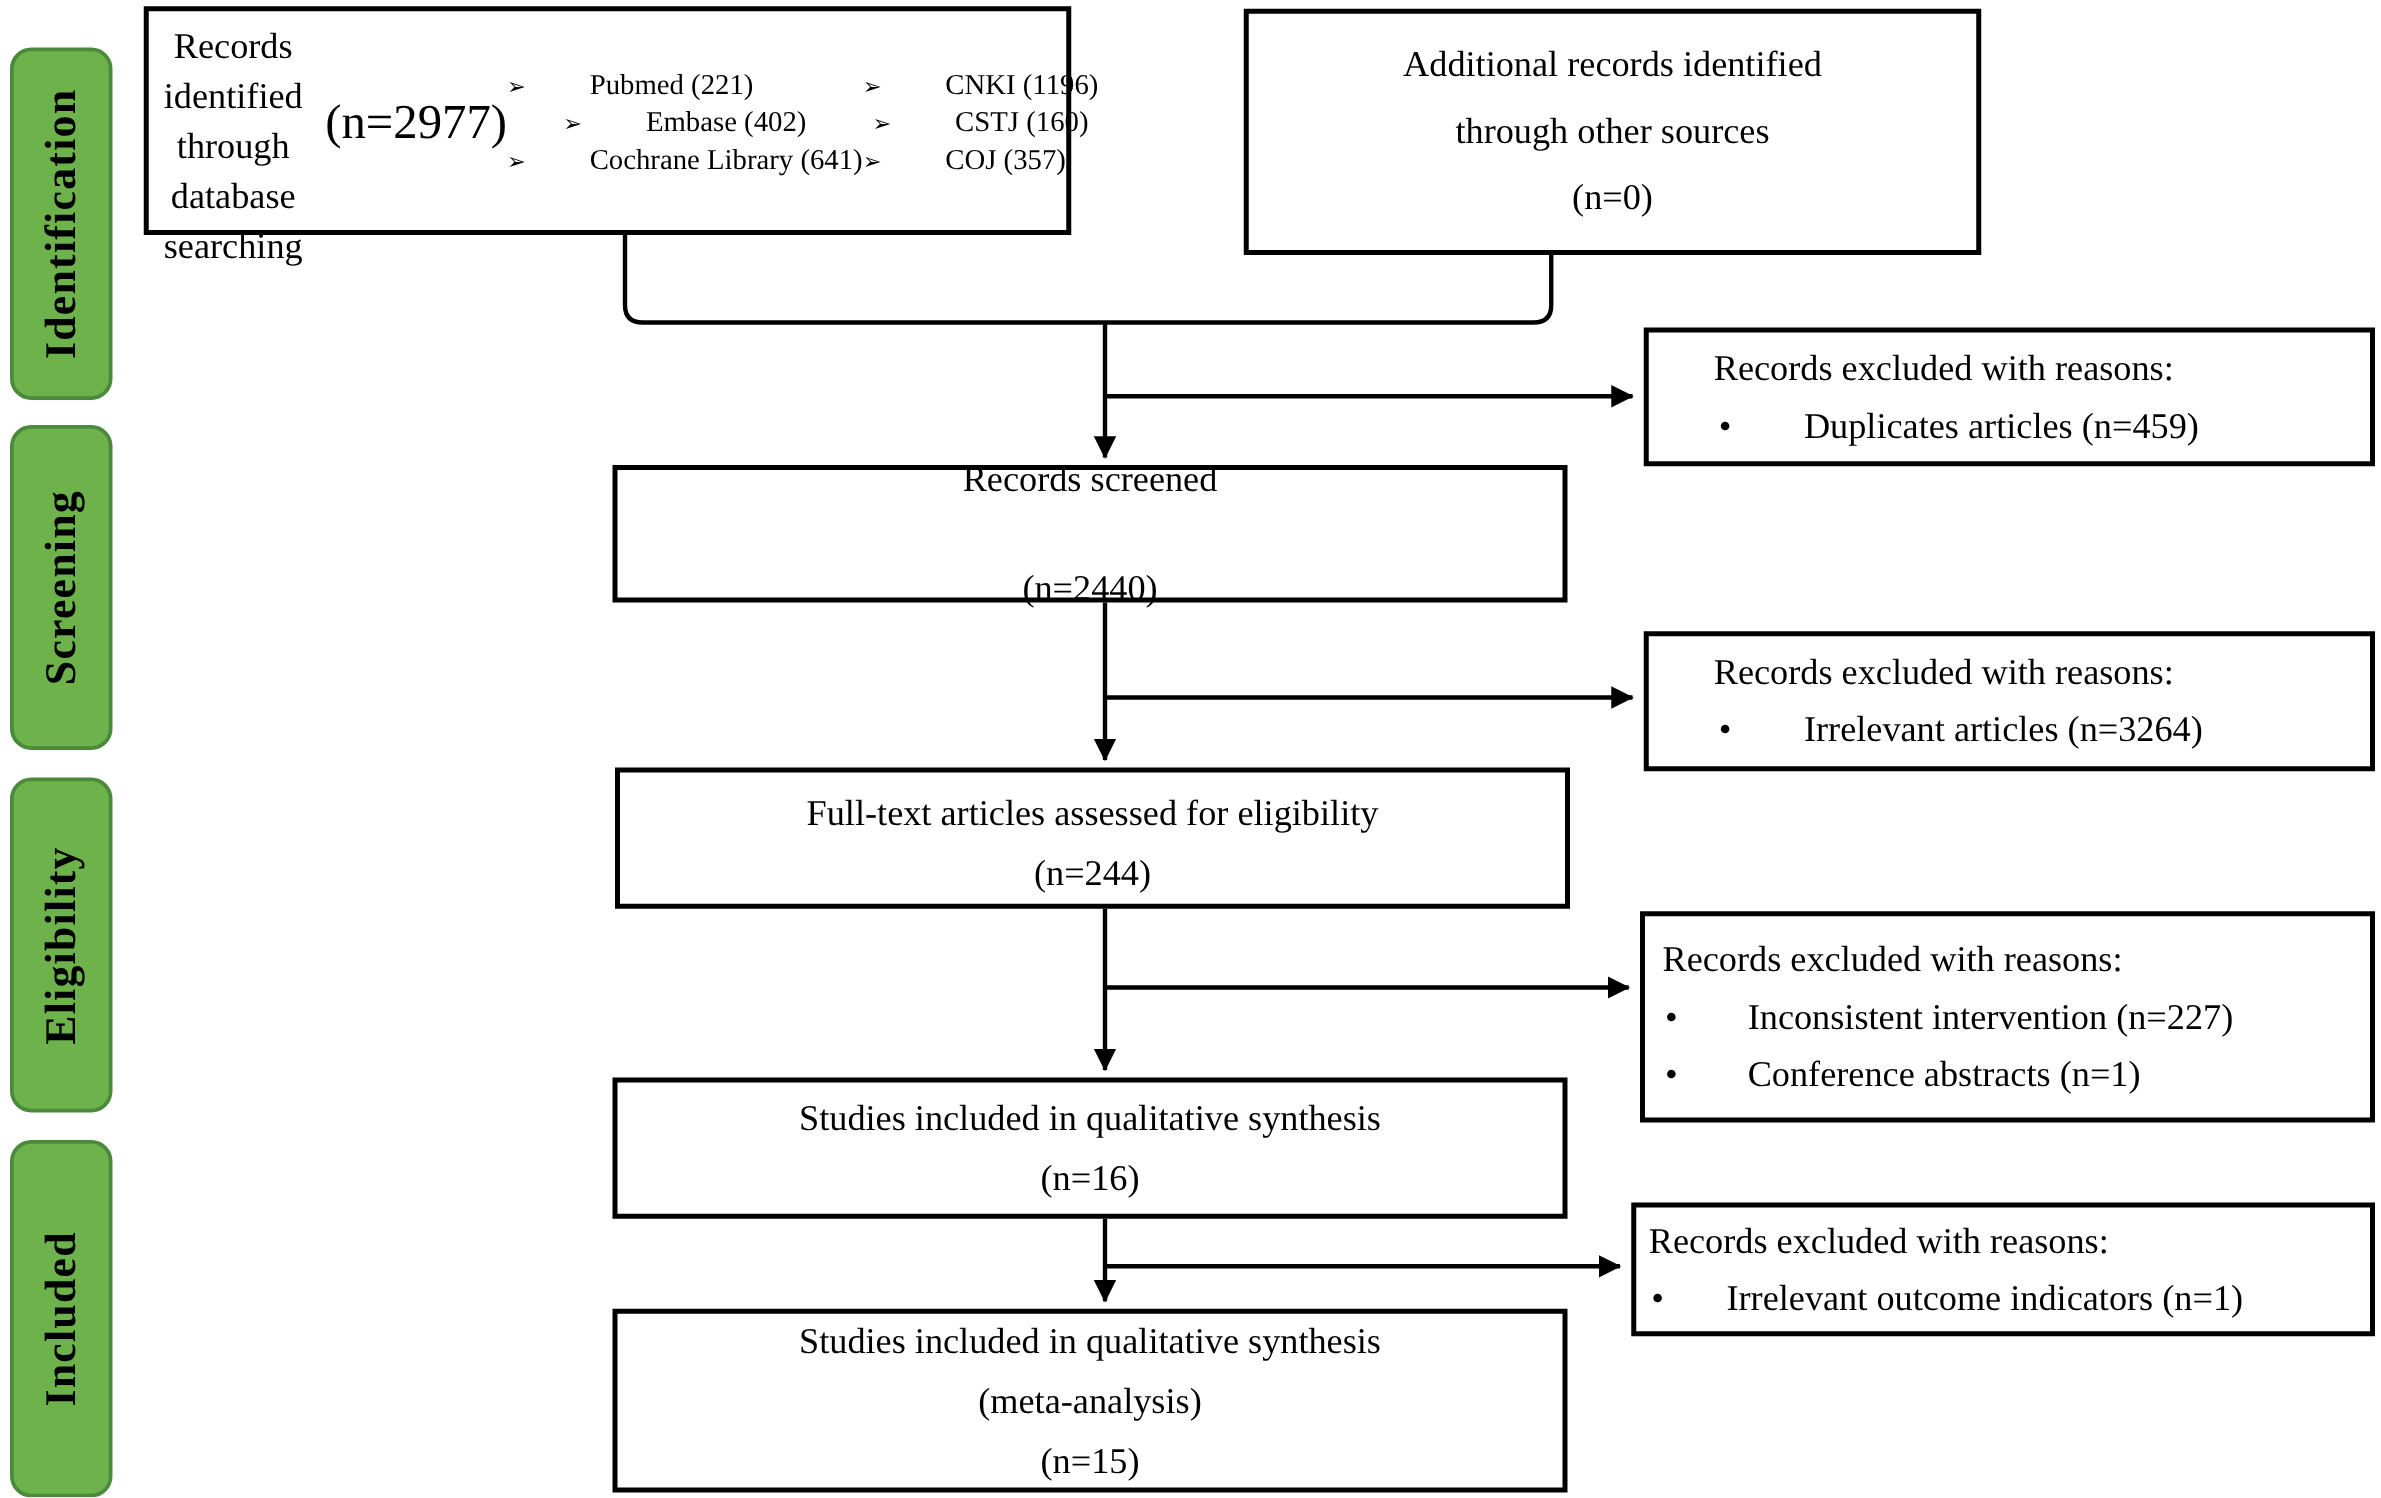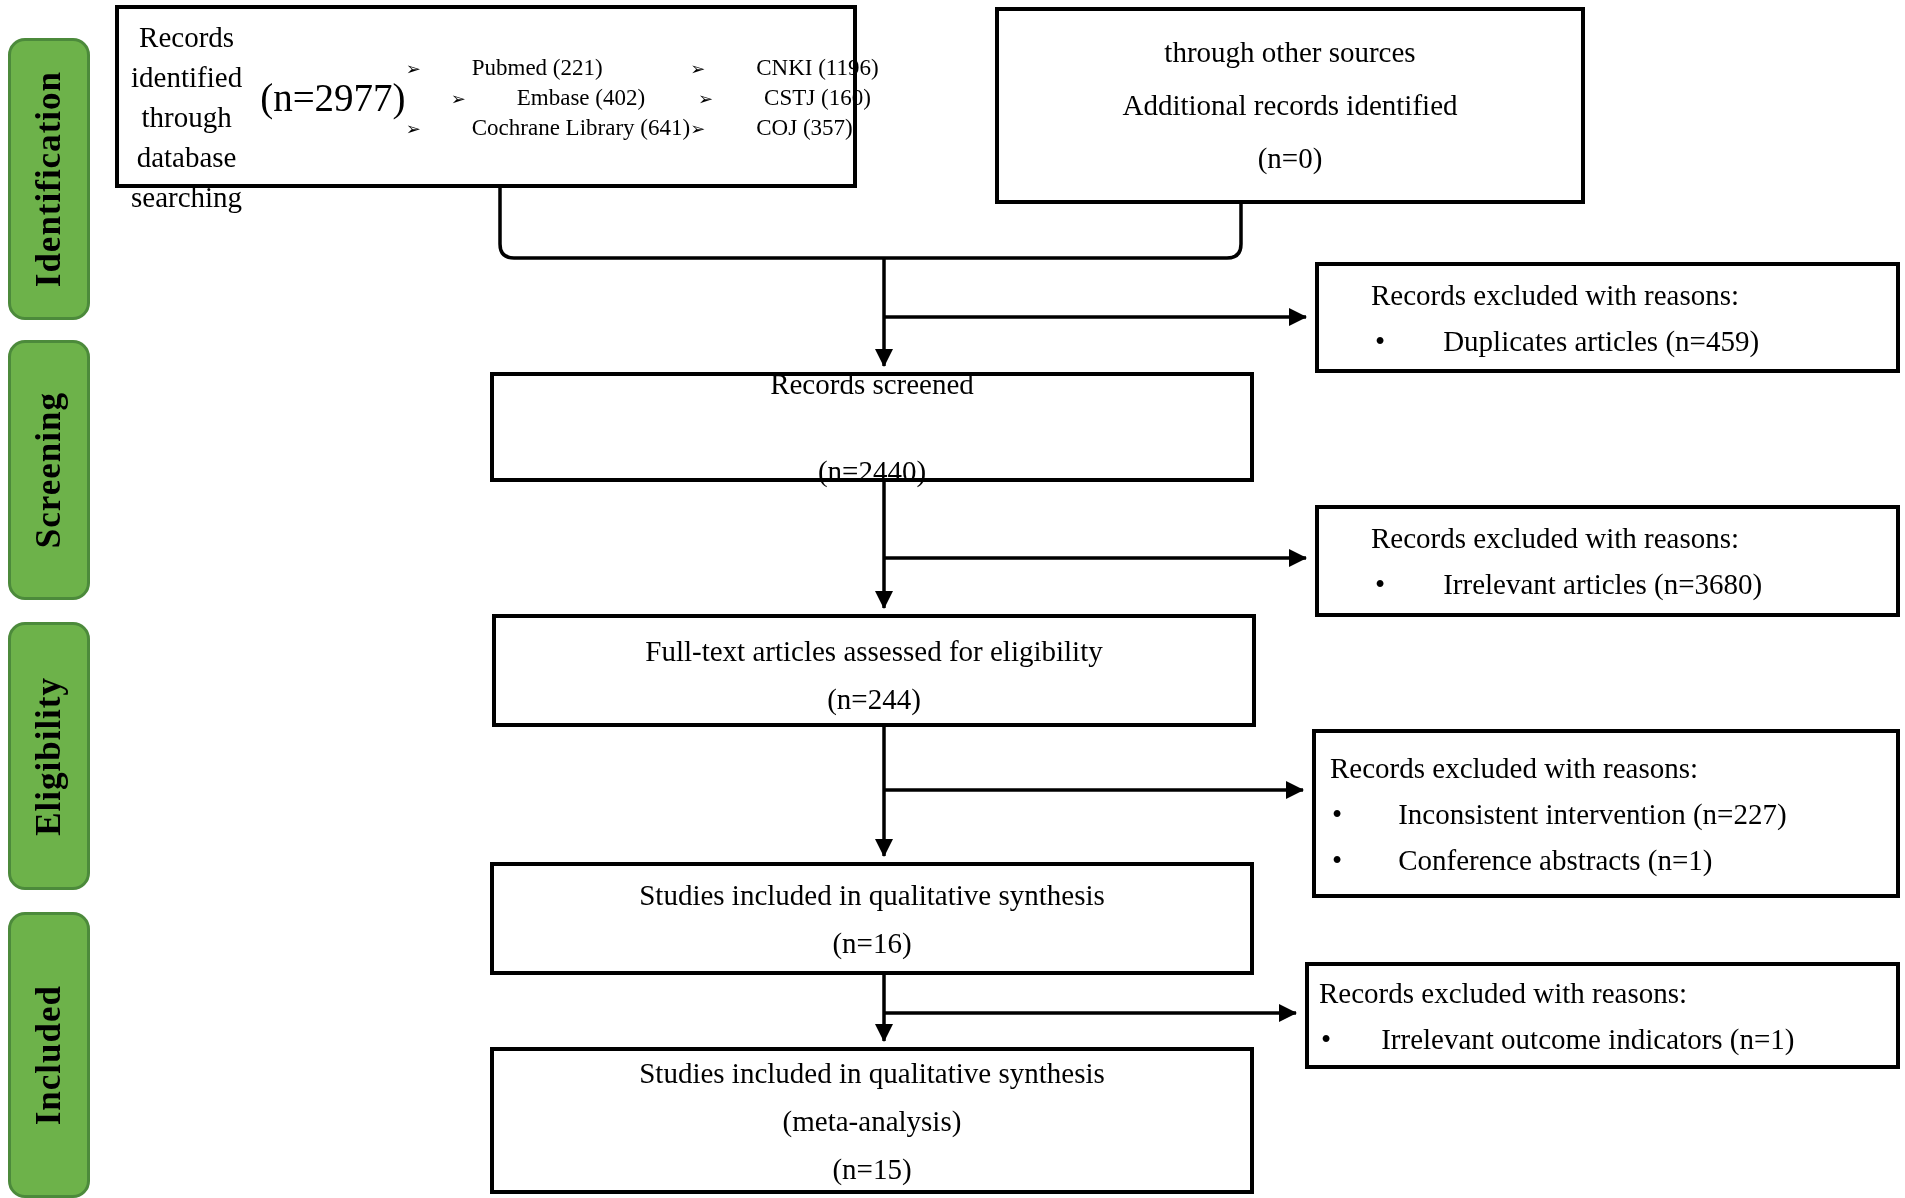--- a/index.html
+++ b/index.html
@@ -159,22 +159,22 @@
           <div class="src-row">
             <span class="arrow-bullet">➢</span>
             <span class="src-label">COJ (357)</span>
           </div>
         </div>
       </div>
     </div>
   </div>
 
   <div class="fbox otherbox" style="left:995px;top:7px;width:590px;height:197px;">
+    <div>Additional records identified</div>
     <div>through other sources</div>
-    <div>Additional records identified</div>
     <div>(n=0)</div>
   </div>
 
   <div class="fbox" style="left:490px;top:372px;width:764px;height:110px;gap:39px;">
     <div>Records screened</div>
     <div>(n=2440)</div>
   </div>
 
   <div class="fbox" style="left:492px;top:614px;width:764px;height:113px;justify-content:flex-end;">
     <div>Full-text articles assessed for eligibility</div>
@@ -197,21 +197,21 @@
     <div class="exc-row">
       <span class="dot">•</span>
       <span class="exc-reason">Duplicates articles (n=459)</span>
     </div>
   </div>
 
   <div class="exc pad-lg" style="left:1315px;top:505px;width:585px;height:112px;">
     <div class="exc-title">Records excluded with reasons:</div>
     <div class="exc-row">
       <span class="dot">•</span>
-      <span class="exc-reason">Irrelevant articles (n=3680)</span>
+      <span class="exc-reason">Irrelevant articles (n=3264)</span>
     </div>
   </div>
 
   <div class="exc pad-sm" style="left:1312px;top:729px;width:588px;height:169px;">
     <div class="exc-title">Records excluded with reasons:</div>
     <div class="exc-row">
       <span class="dot">•</span>
       <span class="exc-reason">Inconsistent intervention (n=227)</span>
     </div>
     <div class="exc-row">

